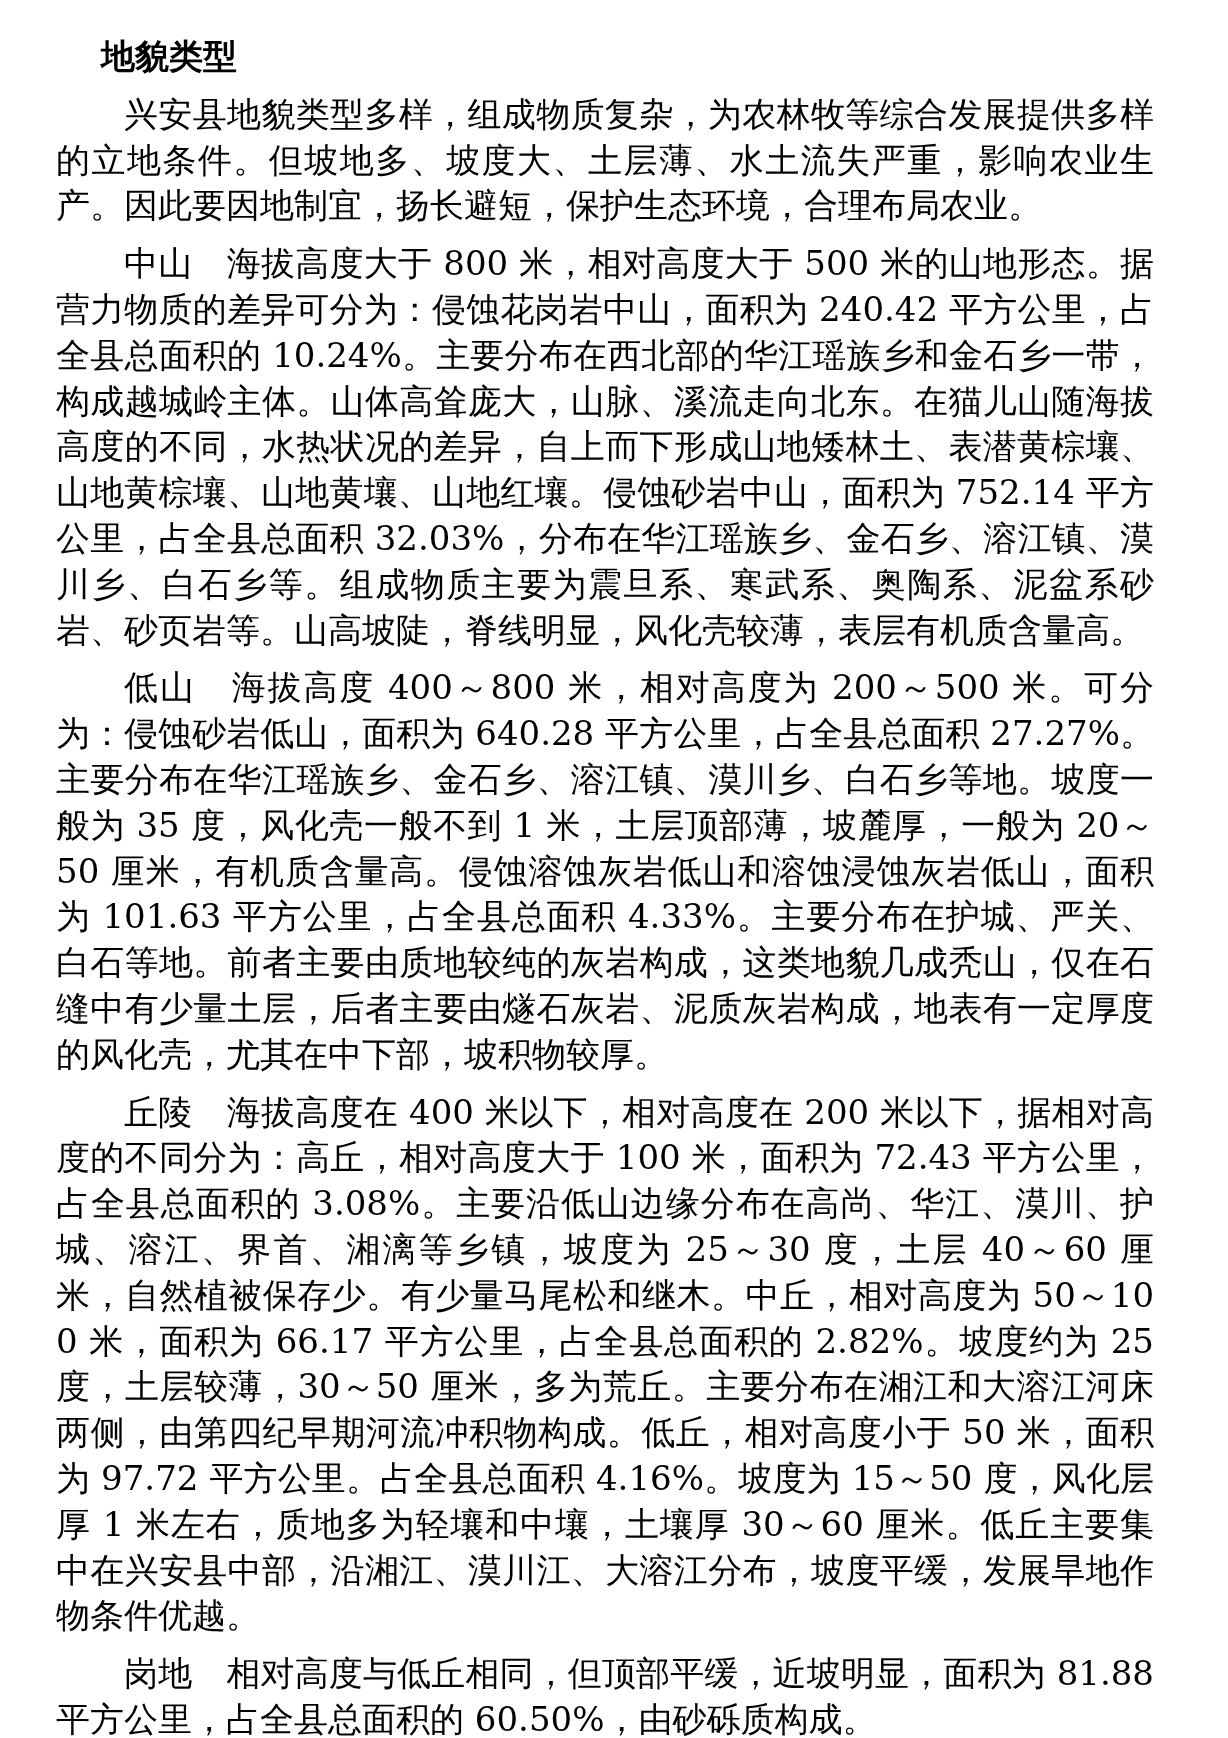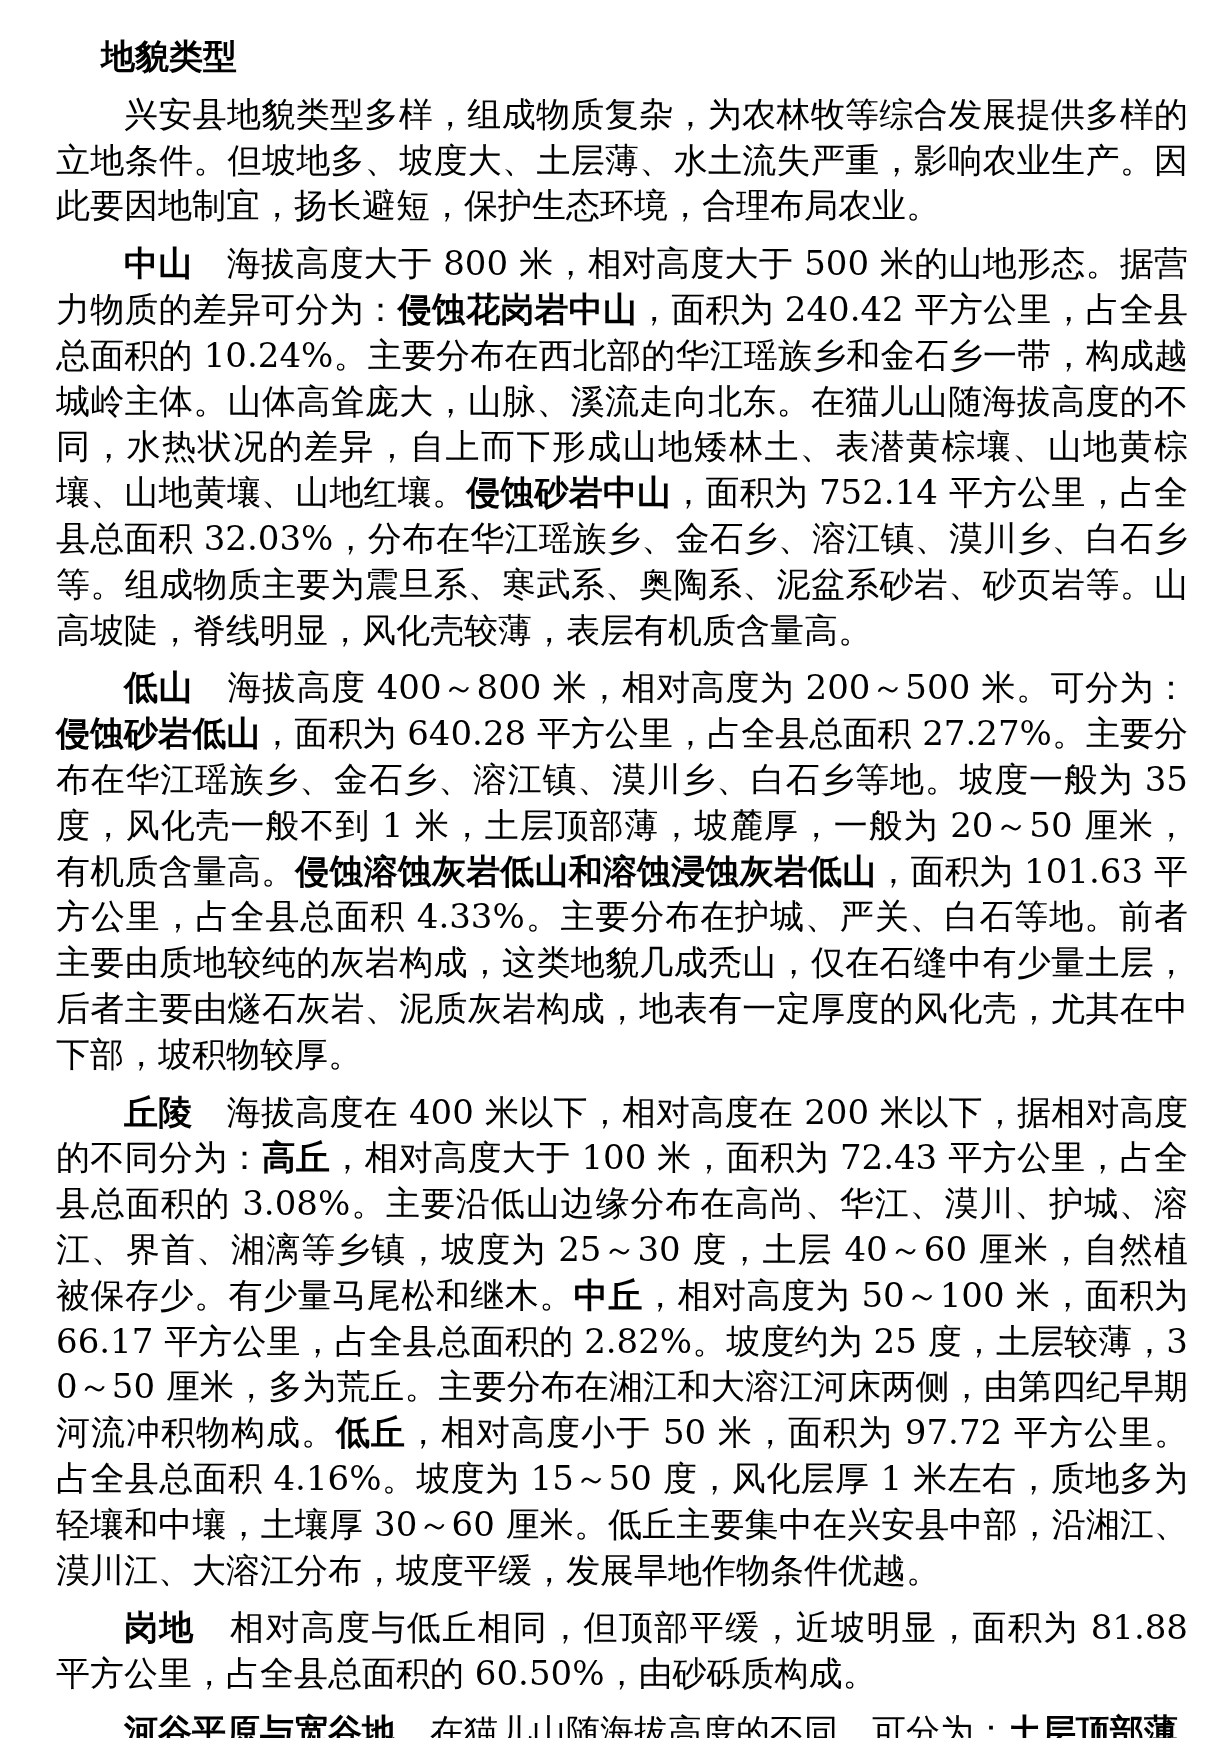--- a/index.html
+++ b/index.html
@@ -11,40 +11,40 @@
     width: 1228px;
     height: 1738px;
     overflow: hidden;
     color: #000000;
     font-family: "DejaVu Serif", "Liberation Serif", serif;
   }
   .page {
     box-sizing: border-box;
     width: 1228px;
     height: 1738px;
-    padding: 34px 28px 0 44px;
+    padding: 34px 62px 0 44px;
   }
   .doc-title {
     margin: 0;
     font-size: 34px;
     line-height: 45.8px;
     font-weight: bold;
     text-indent: 57px;
     white-space: pre;
   }
   p.para {
     margin: 12px;
     font-size: 34px;
     line-height: 45.8px;
     text-align: justify;
     text-indent: 2em;
     word-break: break-all;
   }
   p.para span.b {
-    font-weight: bold;
+    font-weight: normal;
   }
 </style>
 </head>
 <body>
 
 <div class="page">
   <h1 class="doc-title">地貌类型</h1>
   <div id="paragraphs">
       <p class="para"><span class="">兴安县地貌类型多样，组成物质复杂，为农林牧等综合发展提供多样的立地条件。但坡地多、坡度大、土层薄、水土流失严重，影响农业生产。因此要因地制宜，扬长避短，保护生态环境，合理布局农业。</span></p>
       <p class="para"><span class="b">中山</span><span class="">　海拔高度大于 800 米，相对高度大于 500 米的山地形态。据营力物质的差异可分为：</span><span class="b">侵蚀花岗岩中山</span><span class="">，面积为 240.42 平方公里，占全县总面积的 10.24%。主要分布在西北部的华江瑶族乡和金石乡一带，构成越城岭主体。山体高耸庞大，山脉、溪流走向北东。在猫儿山随海拔高度的不同，水热状况的差异，自上而下形成山地矮林土、表潜黄棕壤、山地黄棕壤、山地黄壤、山地红壤。</span><span class="b">侵蚀砂岩中山</span><span class="">，面积为 752.14 平方公里，占全县总面积 32.03%，分布在华江瑶族乡、金石乡、溶江镇、漠川乡、白石乡等。组成物质主要为震旦系、寒武系、奥陶系、泥盆系砂岩、砂页岩等。山高坡陡，脊线明显，风化壳较薄，表层有机质含量高。</span></p>

